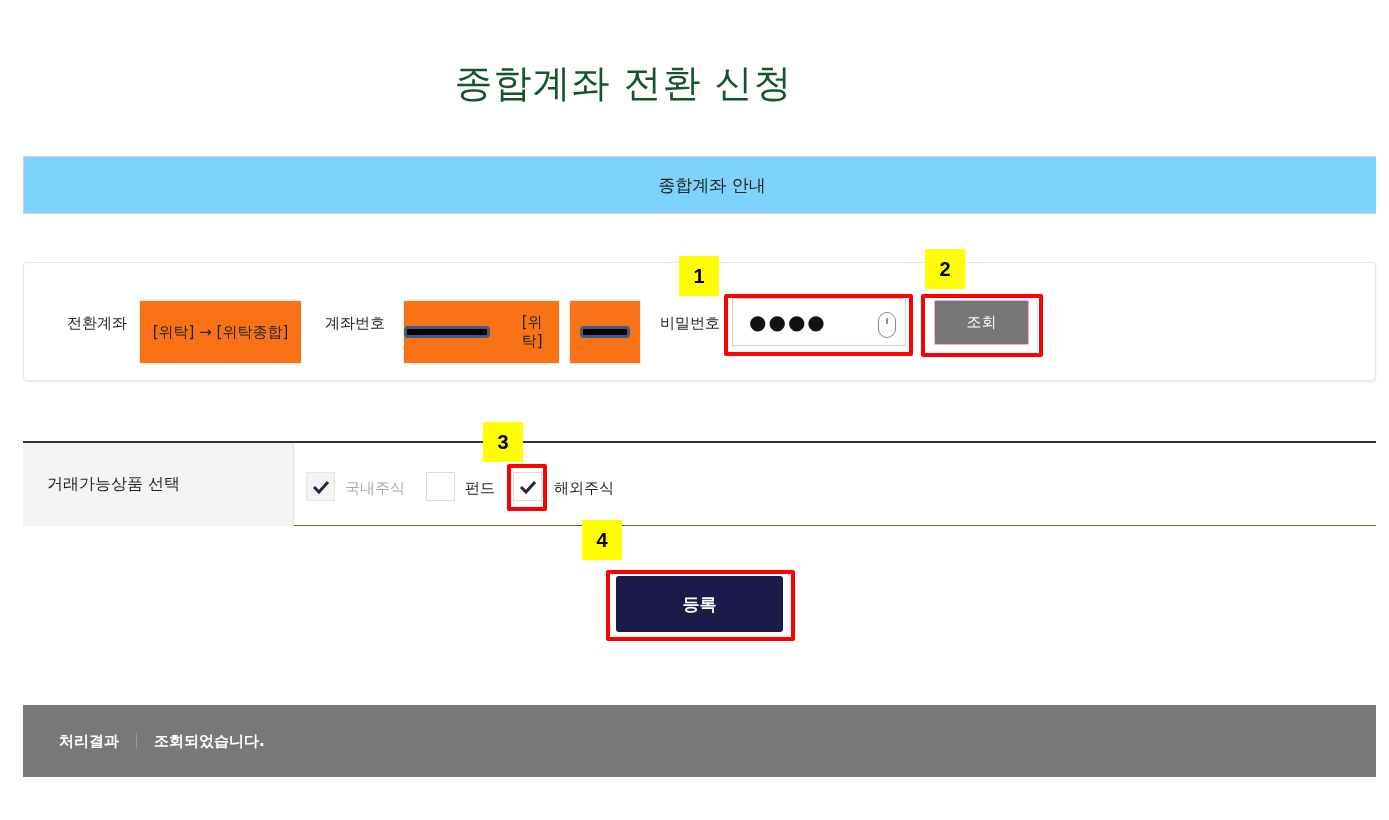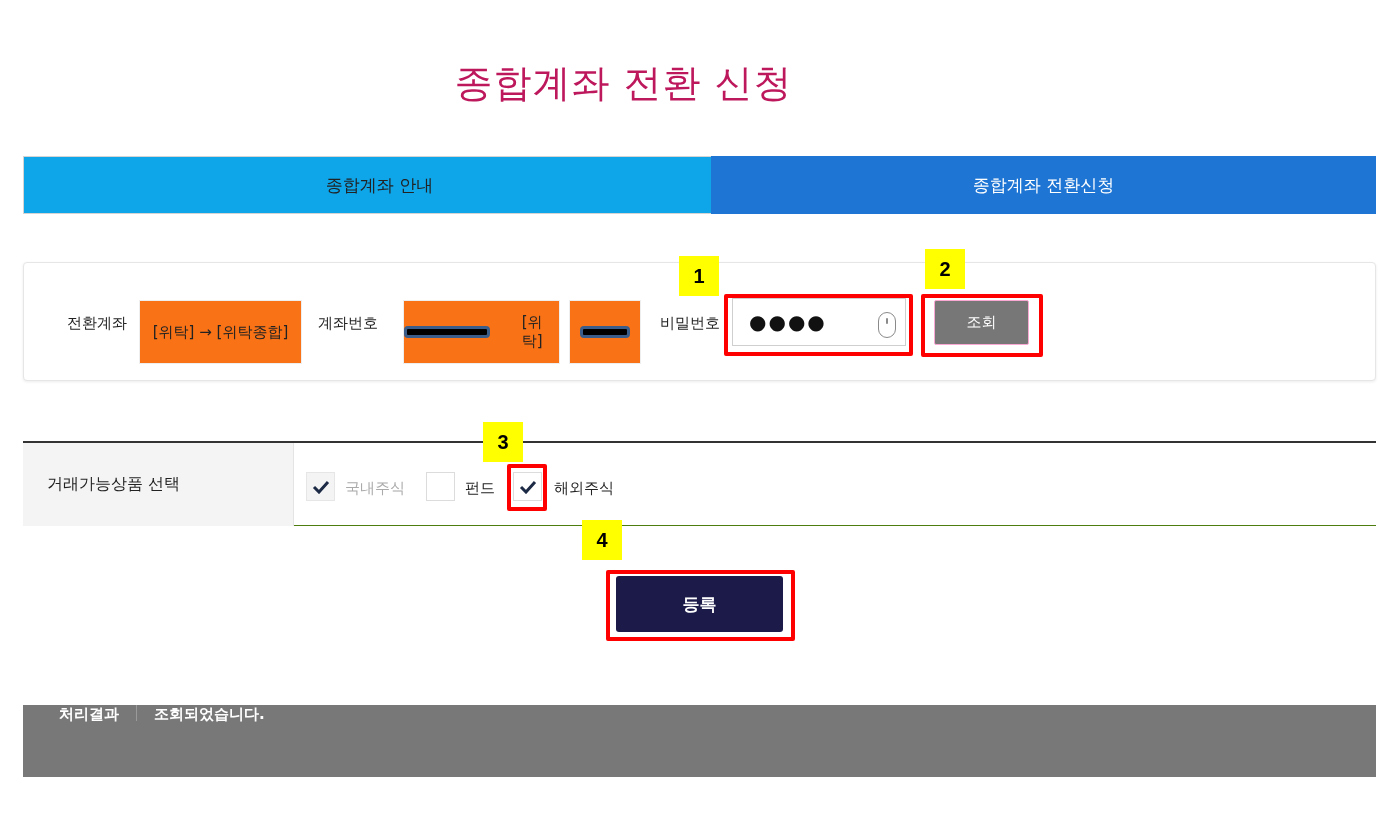--- a/index.html
+++ b/index.html
@@ -1,29 +1,29 @@
 <!DOCTYPE html>
 <html><head>
 <meta charset="utf-8">
 <style>
   * { box-sizing: border-box; margin: 0; padding: 0; }
   html, body { width: 1389px; height: 820px; background: #ffffff; overflow: hidden; }
   body { font-family: "DejaVu Sans", "Liberation Sans", sans-serif; color: #222; position: relative; }
 
   .page-title {
     position: absolute; left: 0; top: 58px; width: 1247px; text-align: center;
-    font-size: 38px; font-weight: normal; color: #be185d; letter-spacing: 1px;
+    font-size: 38px; font-weight: normal; color: #14532d; letter-spacing: 1px;
   }
 
   .tabs { position: absolute; left: 23px; top: 156px; width: 1353px; height: 58px; display: flex; }
   .tab {
     flex: 1; display: flex; align-items: center; justify-content: center;
     font-size: 17px; cursor: pointer;
   }
-  .tab.inactive { background: #0ea5e9; border: 1px solid #d4d4d4; border-right: none; color: #222; padding-left: 24px; }
+  .tab.inactive { background: #7dd3fc; border: 1px solid #d4d4d4; border-right: none; color: #222; padding-left: 24px; }
   .tab.active { background: #1e75d3; color: #fff; border: 1px solid #1e75d3; }
 
   .account-panel {
     position: absolute; left: 23px; top: 262px; width: 1353px; height: 119px;
     background: #fff; border: 1px solid #e6e6e6; border-radius: 4px;
     box-shadow: 0 1px 3px rgba(0,0,0,0.08);
   }
   .field-label { position: absolute; font-size: 15px; color: #222; top: 51px; }
   .readonly-box {
     position: absolute; top: 37px; height: 64px; background: #f97316; border: 1px solid #eeeeee;
@@ -70,47 +70,46 @@
   .check-label.disabled { color: #aaaaaa; }
 
   .register-btn {
     position: absolute; left: 616px; top: 576px; width: 167px; height: 56px;
     background: #1b1a49; color: #fff; border-radius: 3px; font-size: 17px; font-weight: bold;
     display: flex; align-items: center; justify-content: center; cursor: pointer;
   }
 
   .result-bar {
     position: absolute; left: 23px; top: 705px; width: 1353px; height: 72px;
-    background: #787878; display: flex; padding-left: 36px;
+    background: #787878; display: flex; align-items: center; padding-left: 36px;
     color: #fff; font-size: 15px; font-weight: bold;
   }
   .result-divider { width: 1px; height: 16px; background: #9a9a9a; margin: 0 17px; }
 
   .annot-marker {
     position: absolute; width: 40px; height: 40px; background: #ffff00; color: #000;
     font-family: "Liberation Sans", sans-serif; font-weight: bold; font-size: 20px;
     display: flex; align-items: center; justify-content: center;
   }
   .annot-box { position: absolute; border: 4px solid #ff0000; border-radius: 2px; pointer-events: none; }
 </style>
 </head>
 <body>
 
 <h1 class="page-title">종합계좌 전환 신청</h1>
 
 <div class="tabs">
   <div class="tab inactive">종합계좌 안내</div>
-  <div class="tab active">종합계좌 전환신청</div>
 </div>
 
 <div class="account-panel">
   <span class="field-label" style="left:43px;">전환계좌</span>
   <div class="readonly-box" style="left:115px; width:163px;">[위탁] → [위탁종합]</div>
 
-  <span class="field-label" style="left:294px;">계좌번호</span>
+  <span class="field-label" style="left:301px;">계좌번호</span>
   <div class="readonly-box" style="left:379px; width:157px;gap:32px;">
     <span class="redaction" style="width:95px;"></span>
     <span>[위탁]</span>
   </div>
   <div class="readonly-box" style="left:545px; width:72px;">
     <span class="redaction" style="width:50px;"></span>
   </div>
 
   <span class="field-label" style="left:636px;">비밀번호</span>
   <div class="pw-input">

